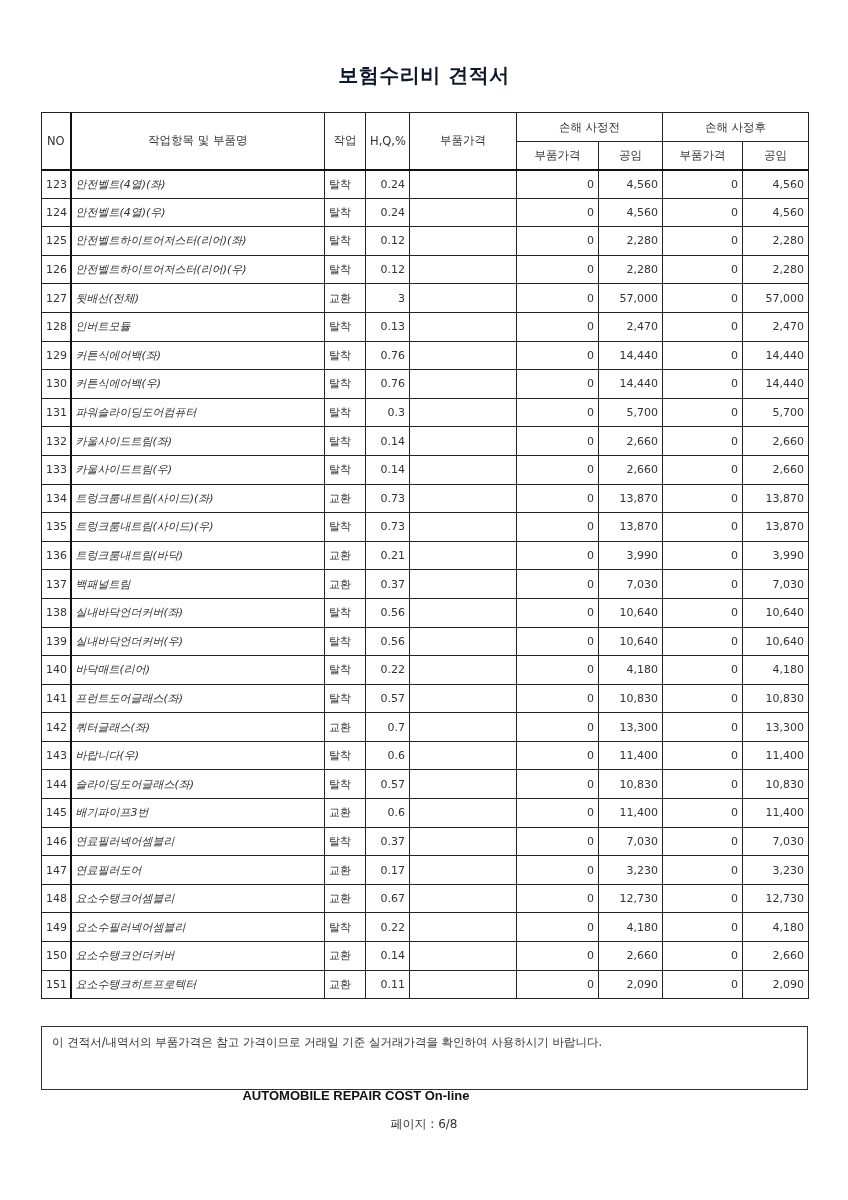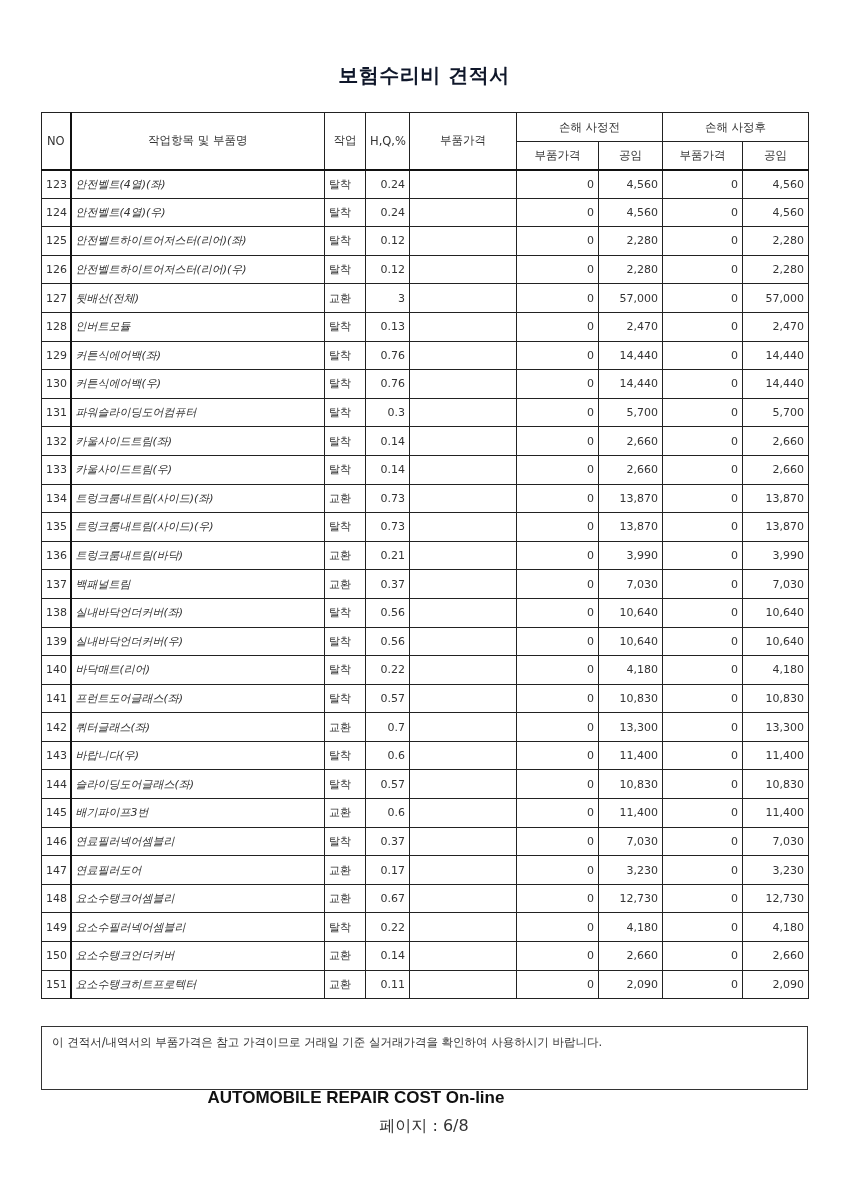--- a/index.html
+++ b/index.html
@@ -23,22 +23,22 @@
   col.c-name { width:254px; }
   col.c-work { width:41px; }
   col.c-hq { width:44px; }
   col.c-code { width:107px; }
   col.c-p1 { width:82px; }
   col.c-l1 { width:64px; }
   col.c-p2 { width:80px; }
   col.c-l2 { width:66px; }
   .th-left { border-right:2px solid #111 !important; }
   .note { position:absolute; top:1026px; left:41px; width:767px; height:64px; border:1.5px solid #333; box-sizing:border-box; padding:8px 10px; font-size:11.5px; color:#333; }
-  .brand { position:absolute; top:1088px; left:0; width:712px; text-align:center; font-size:17px; font-weight:bold; color:#111; font-family:"Liberation Sans", sans-serif; }
-  .page { position:absolute; top:1116px; left:0; width:848px; text-align:center; font-size:16px; color:#333; }
+  .brand { position:absolute; top:1088px; left:0; width:712px; text-align:center; font-size:13px; font-weight:bold; color:#111; font-family:"Liberation Sans", sans-serif; }
+  .page { position:absolute; top:1116px; left:0; width:848px; text-align:center; font-size:12px; color:#333; }
 </style>
 </head>
 <body>
 
 <div class="title">보험수리비 견적서</div>
 
 <table class="est">
   <colgroup>
     <col class="c-no">
       <col class="c-name">

